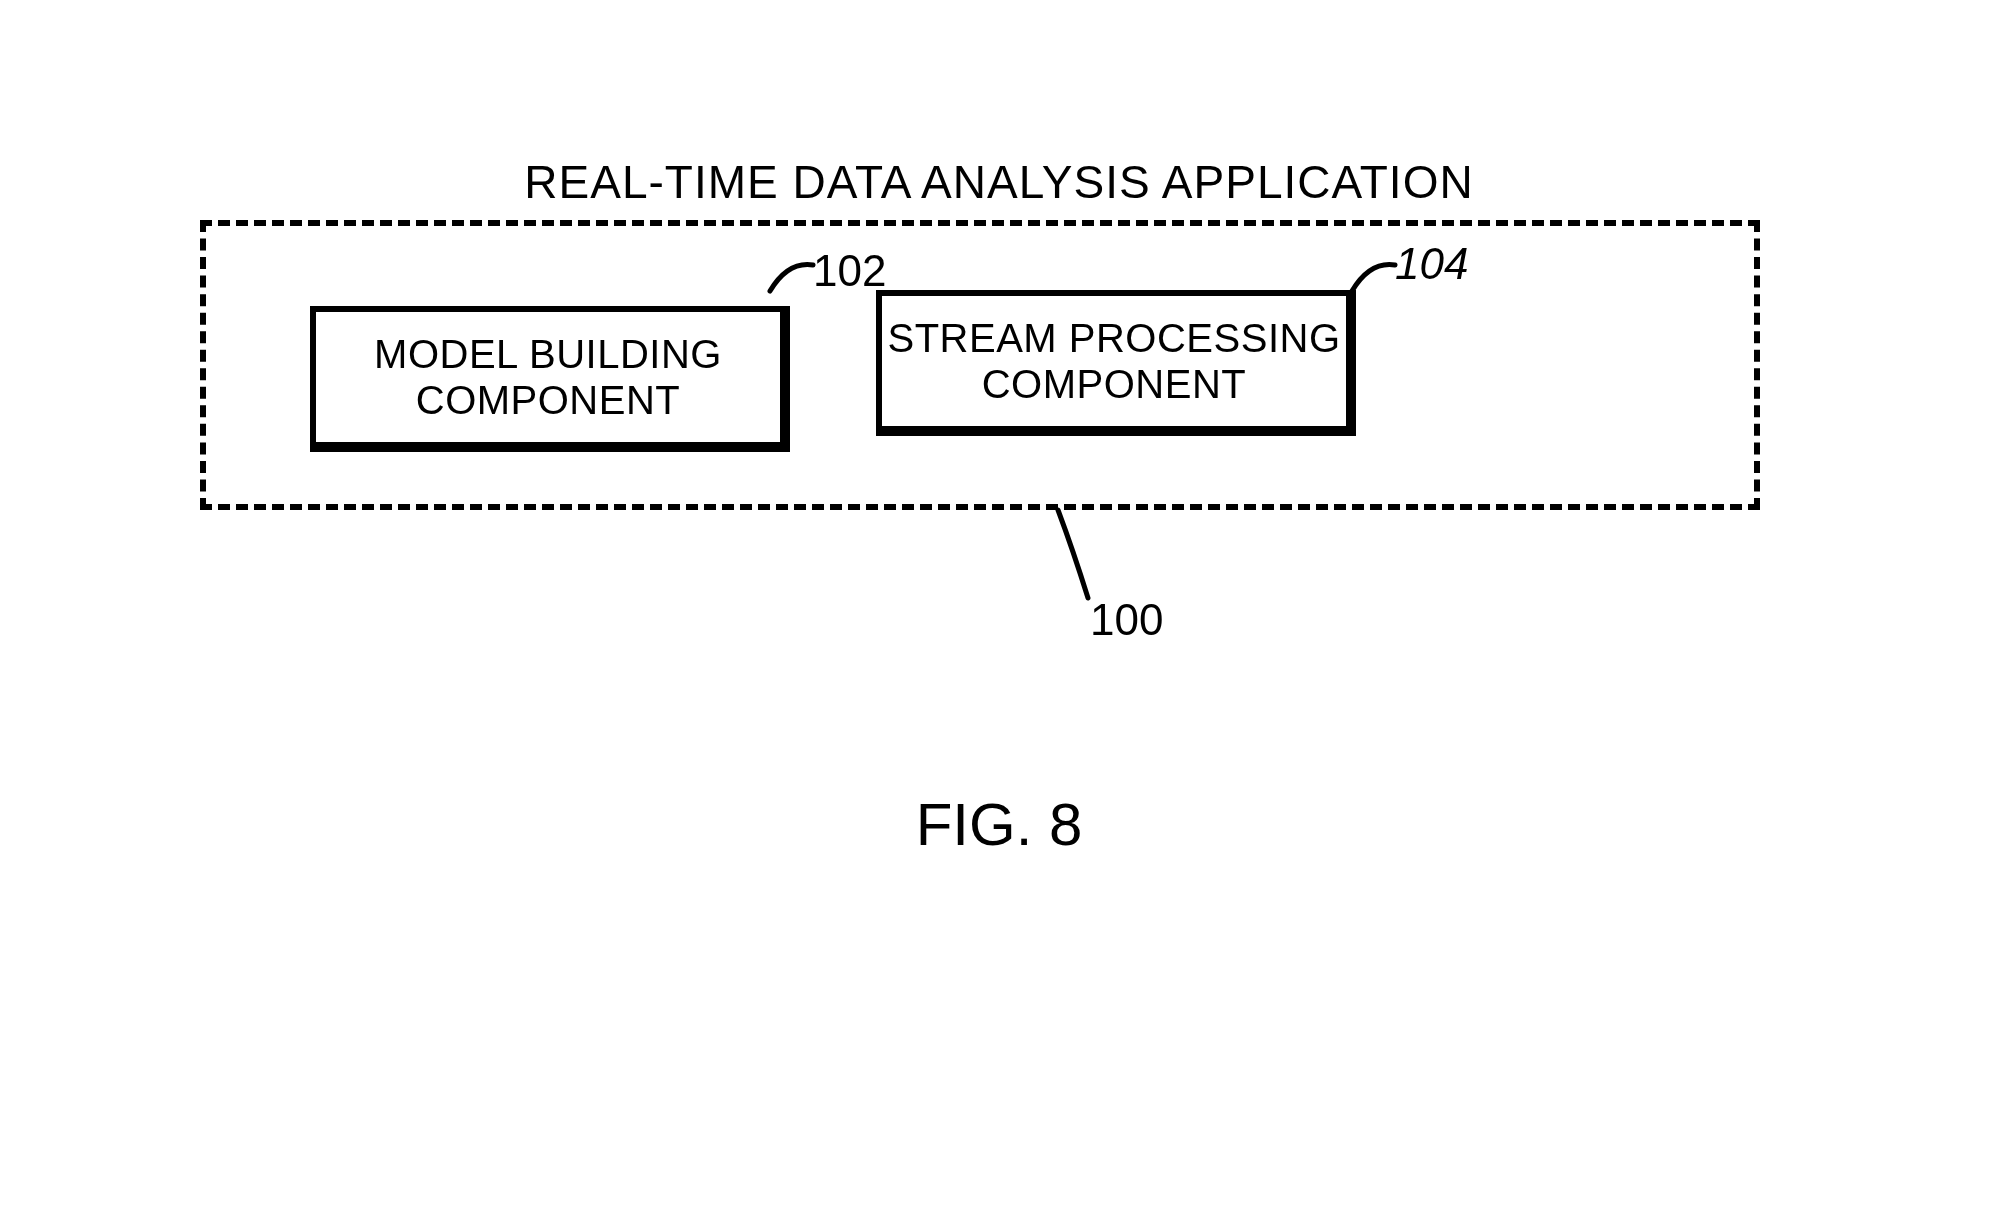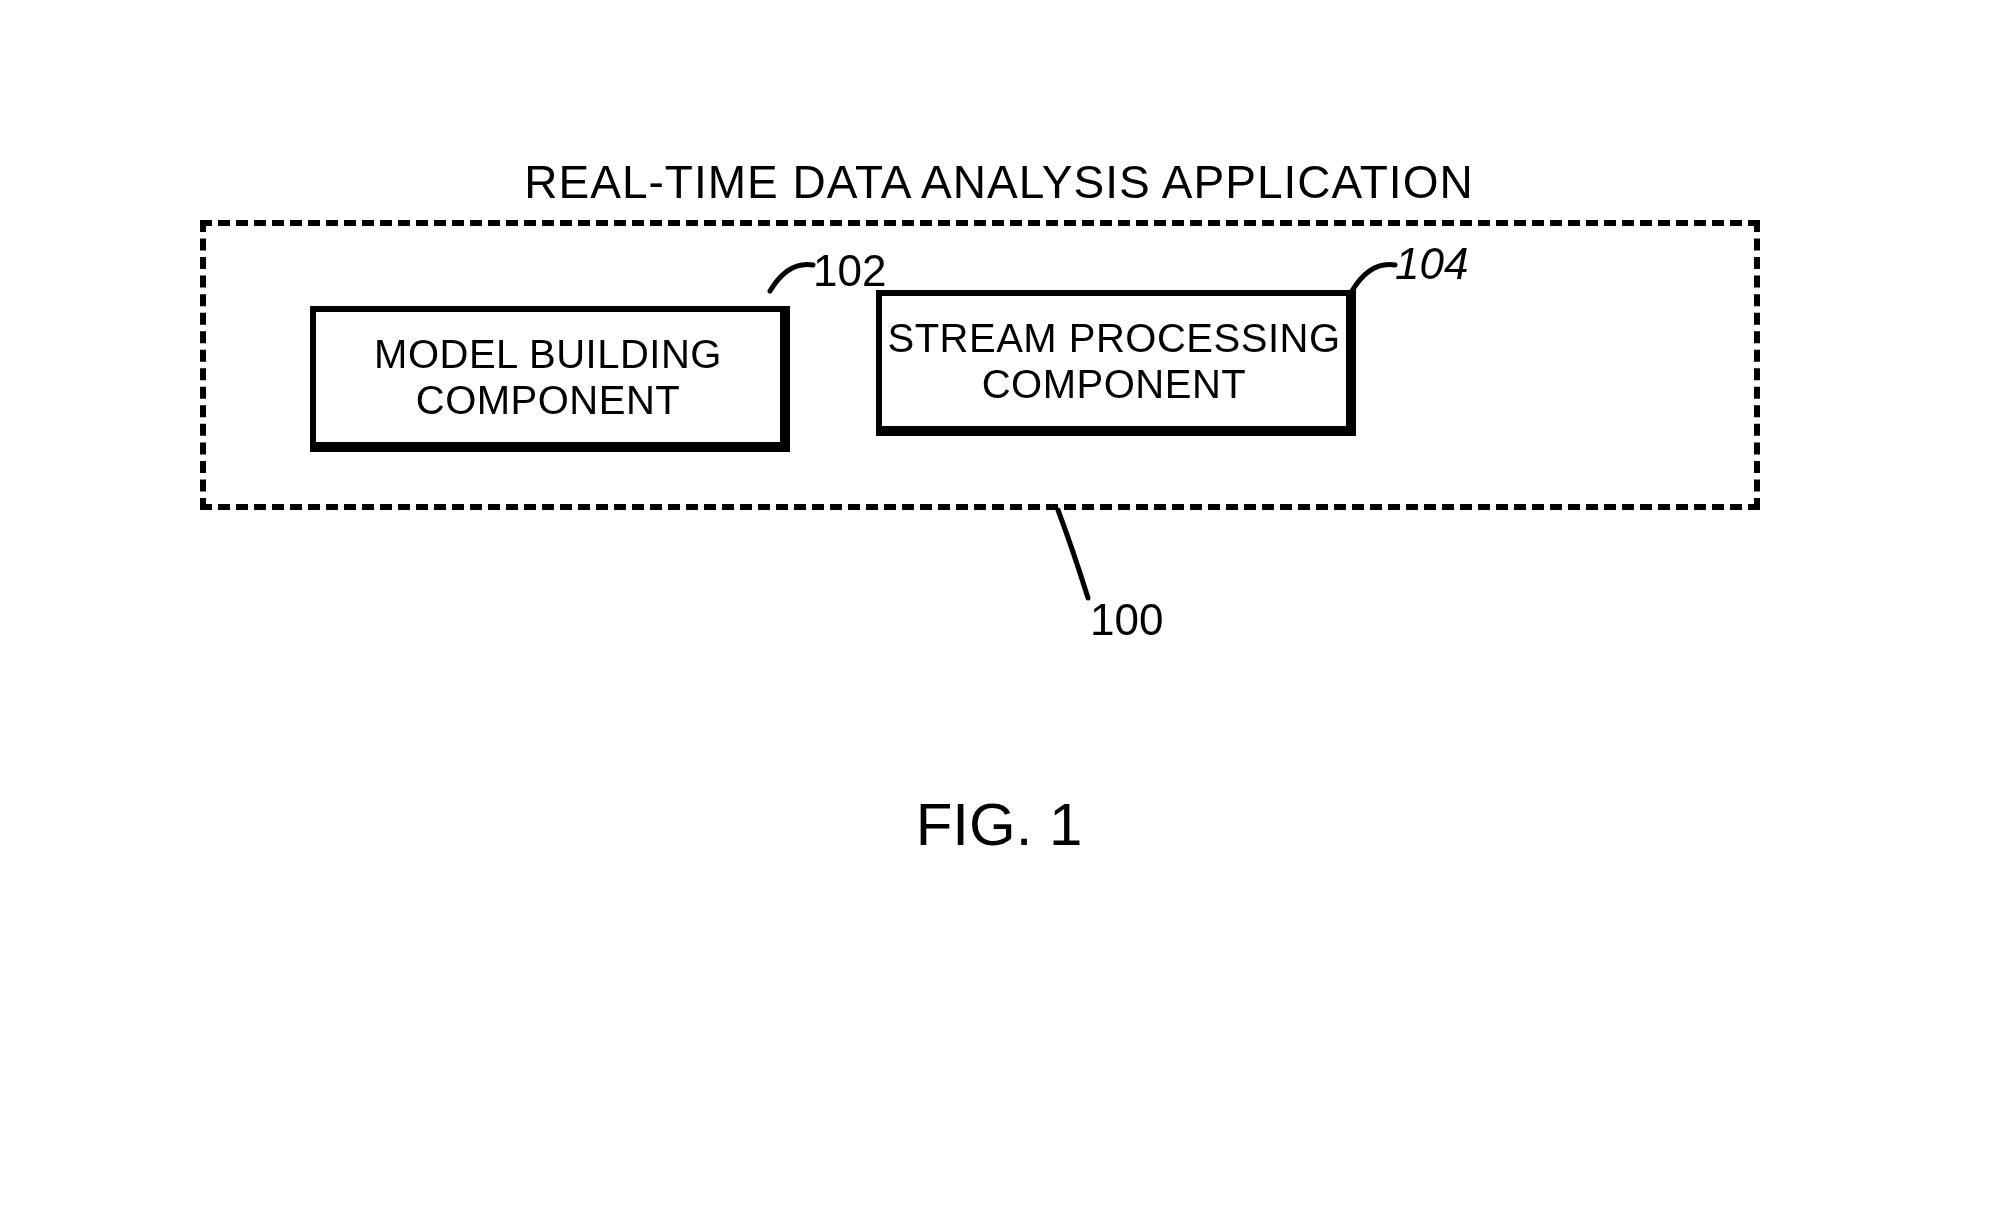--- a/index.html
+++ b/index.html
@@ -117,15 +117,15 @@
   <svg class="leader" style="left:1340px; top:253px;" width="60" height="40">
     <path d="M 55 12 Q 30 8 12 38" stroke="#000" stroke-width="5" fill="none" stroke-linecap="round"></path>
   </svg>
   <div class="ref-label ref-104">104</div>
 
   <svg class="leader" style="left:1058px; top:510px;" width="60" height="90">
     <path d="M 0 0 Q 15 40 30 88" stroke="#000" stroke-width="5" fill="none" stroke-linecap="round"></path>
   </svg>
   <div class="ref-label ref-100">100</div>
 
-  <div class="fig-caption">FIG. 1</div>
+  <div class="fig-caption">FIG. 8</div>
 
 </div>
 
 </body></html>

